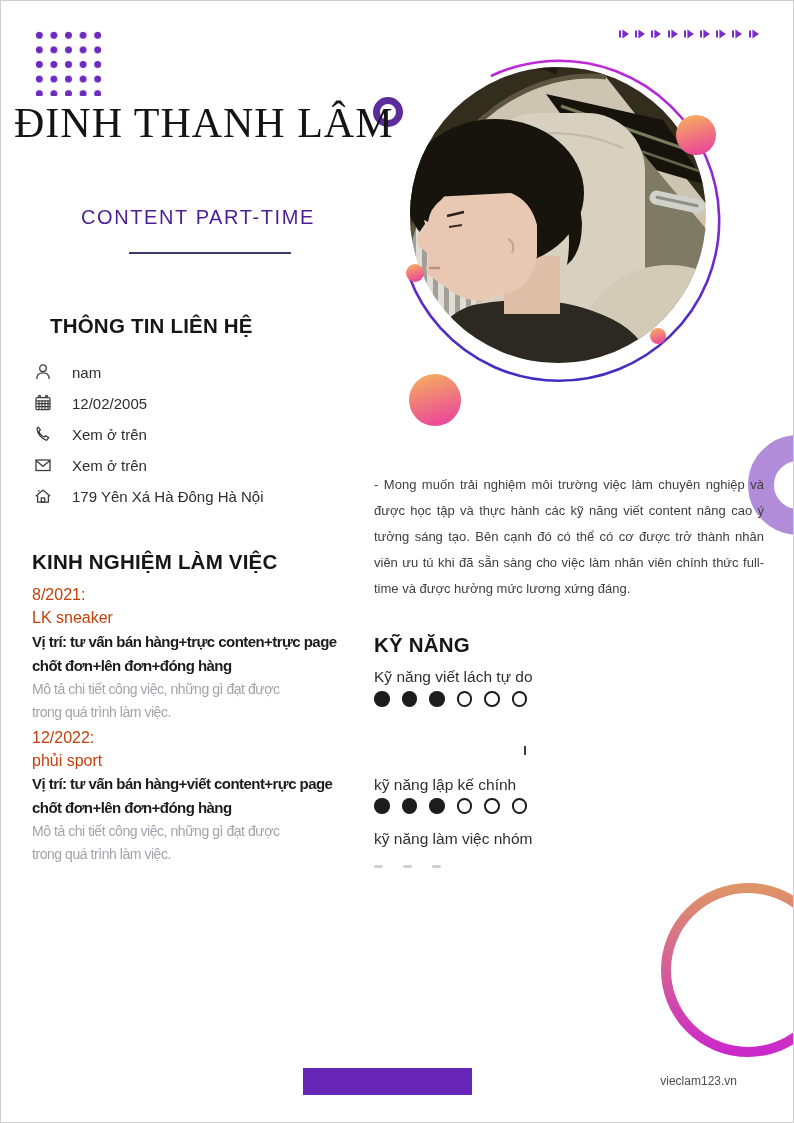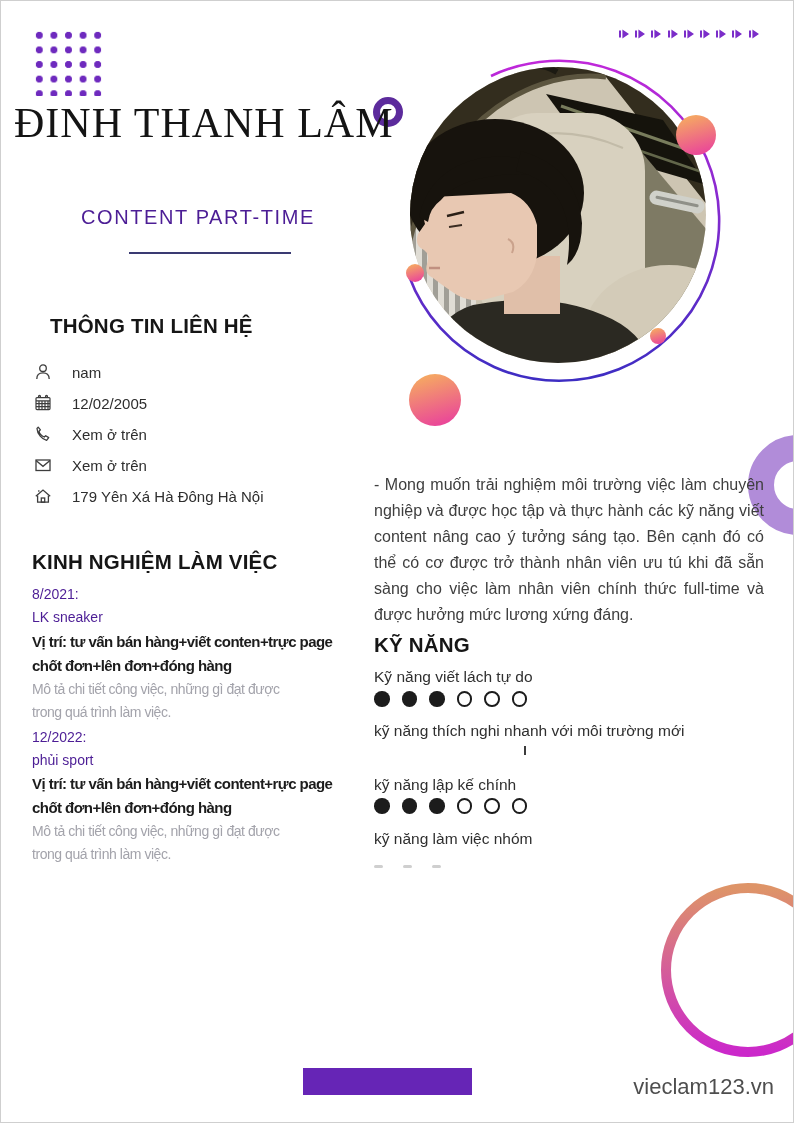--- a/index.html
+++ b/index.html
@@ -26,43 +26,43 @@
     letter-spacing:1px;color:#141414;white-space:nowrap;text-align:center;
   }
   .cv-title{
     position:absolute;left:80px;top:205px;font-size:20px;letter-spacing:1.6px;
     color:#4c1d95;font-weight:500;white-space:nowrap;
   }
   .title-underline{position:absolute;left:128px;top:251px;width:162px;height:2px;background:#3a3a72;}
   .edge-c{position:absolute;left:745px;top:433px;}
   .big-ring{position:absolute;left:655px;top:877px;}
   .footer-bar{position:absolute;left:302px;top:1067px;width:169px;height:27px;background:#6625b6;}
-  .watermark{position:absolute;left:577px;top:1073px;width:196px;text-align:right;
-    font-size:22px;color:#4e4e4e;}
+  .watermark{position:absolute;left:540px;top:1073px;width:196px;text-align:right;
+    font-size:12px;color:#4e4e4e;}
   
   .sec-h{position:absolute;margin:0;font-size:20.5px;font-weight:700;color:#161616;
     letter-spacing:.2px;white-space:nowrap;}
   #contact-title{left:49px;top:313px;}
   #exp-title{left:31px;top:549px;}
   #objective-title{left:373px;top:434px;}
   #skills-title{left:373px;top:632px;}
   
   .contact-row{position:absolute;left:33px;display:flex;align-items:center;height:22px;}
   .contact-row .cicon{width:18px;height:18px;flex:0 0 18px;}
   .contact-row .ctext{margin-left:20px;font-size:15px;color:#2e2e2e;white-space:nowrap;}
   
   .exp-block{position:absolute;left:31px;top:582px;width:300px;}
-  .exp-line{font-size:14px;line-height:23.3px;color:#4c1d95;white-space:nowrap;}
+  .exp-line{font-size:16px;line-height:23.3px;color:#c2410c;white-space:nowrap;}
   .exp-pos{font-size:15px;font-weight:700;line-height:24px;color:#1c1c1c;
     letter-spacing:-.55px;white-space:nowrap;}
   .exp-desc{font-size:14px;line-height:23px;color:#a3a3ab;letter-spacing:-.45px;white-space:nowrap;}
   .exp-gap{height:2px;}
   
   .objective-p{position:absolute;left:373px;top:471px;width:390px;margin:0;
-    font-size:16px;line-height:25.9px;color:#3e3e3e;text-align:justify;}
+    font-size:13px;line-height:25.9px;color:#3e3e3e;text-align:justify;}
   
   .skill-label{position:absolute;left:373px;font-size:15.5px;color:#2f2f2f;white-space:nowrap;}
   .dots-row{position:absolute;left:373px;display:flex;gap:12px;}
   .dot{width:15.5px;height:15.5px;border-radius:50%;box-sizing:border-box;}
   .dot.filled{background:#1c1c1c;}
   .dot.empty{border:2.6px solid #1c1c1c;background:#fff;}
   .cursor-tick{position:absolute;left:523px;top:745px;width:2px;height:9px;background:#3c3c3c;}
   .faint-dashes{position:absolute;left:373px;top:864px;display:flex;gap:20px;}
   .faint-dashes i{display:block;width:9px;height:3px;background:#cfcfcf;border-radius:2px;}
   .photo-svg{position:absolute;left:390px;top:40px;}
@@ -218,21 +218,21 @@
         <rect x="7.3" y="11" width="3.4" height="4.2"></rect>
     </svg>
     <span class="ctext">179 Yên Xá Hà Đông Hà Nội</span>
   </div>
 
   <h2 class="sec-h" id="exp-title">KINH NGHIỆM LÀM VIỆC</h2>
   <div class="exp-block">
     <div>
       <div class="exp-line">8/2021:</div>
       <div class="exp-line">LK sneaker</div>
-      <div class="exp-pos">Vị trí: tư vấn bán hàng+viết conten+trực page</div>
+      <div class="exp-pos">Vị trí: tư vấn bán hàng+trực conten+trực page</div>
       <div class="exp-pos">chốt đơn+lên đơn+đóng hàng</div>
       <div class="exp-desc">Mô tả chi tiết công việc, những gì đạt được</div>
       <div class="exp-desc">trong quá trình làm việc.</div>
     </div>
     <div class="exp-gap"></div>
     <div>
       <div class="exp-line">12/2022:</div>
       <div class="exp-line">phủi sport</div>
       <div class="exp-pos">Vị trí: tư vấn bán hàng+viết content+rực page</div>
       <div class="exp-pos">chốt đơn+lên đơn+đóng hàng</div>
@@ -246,21 +246,20 @@
   <h2 class="sec-h" id="skills-title">KỸ NĂNG</h2>
   <div class="skill-label" style="top:667px">Kỹ năng viết lách tự do</div>
   <div class="dots-row" style="top:690px">
       <span class="dot filled"></span>
       <span class="dot filled"></span>
       <span class="dot filled"></span>
       <span class="dot empty"></span>
       <span class="dot empty"></span>
       <span class="dot empty"></span>
     </div>
-  <div class="skill-label" style="top:721px">kỹ năng thích nghi nhanh với môi trường mới</div>
   <div class="cursor-tick"></div>
   <div class="skill-label" style="top:775px">kỹ năng lập kế chính</div>
   <div class="dots-row" style="top:797px">
       <span class="dot filled"></span>
       <span class="dot filled"></span>
       <span class="dot filled"></span>
       <span class="dot empty"></span>
       <span class="dot empty"></span>
       <span class="dot empty"></span>
     </div>

